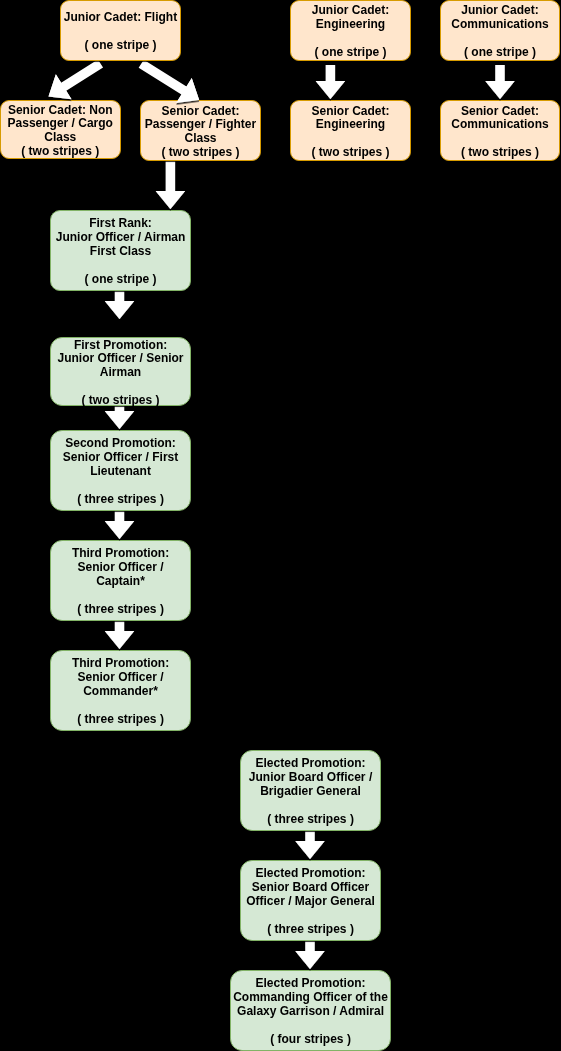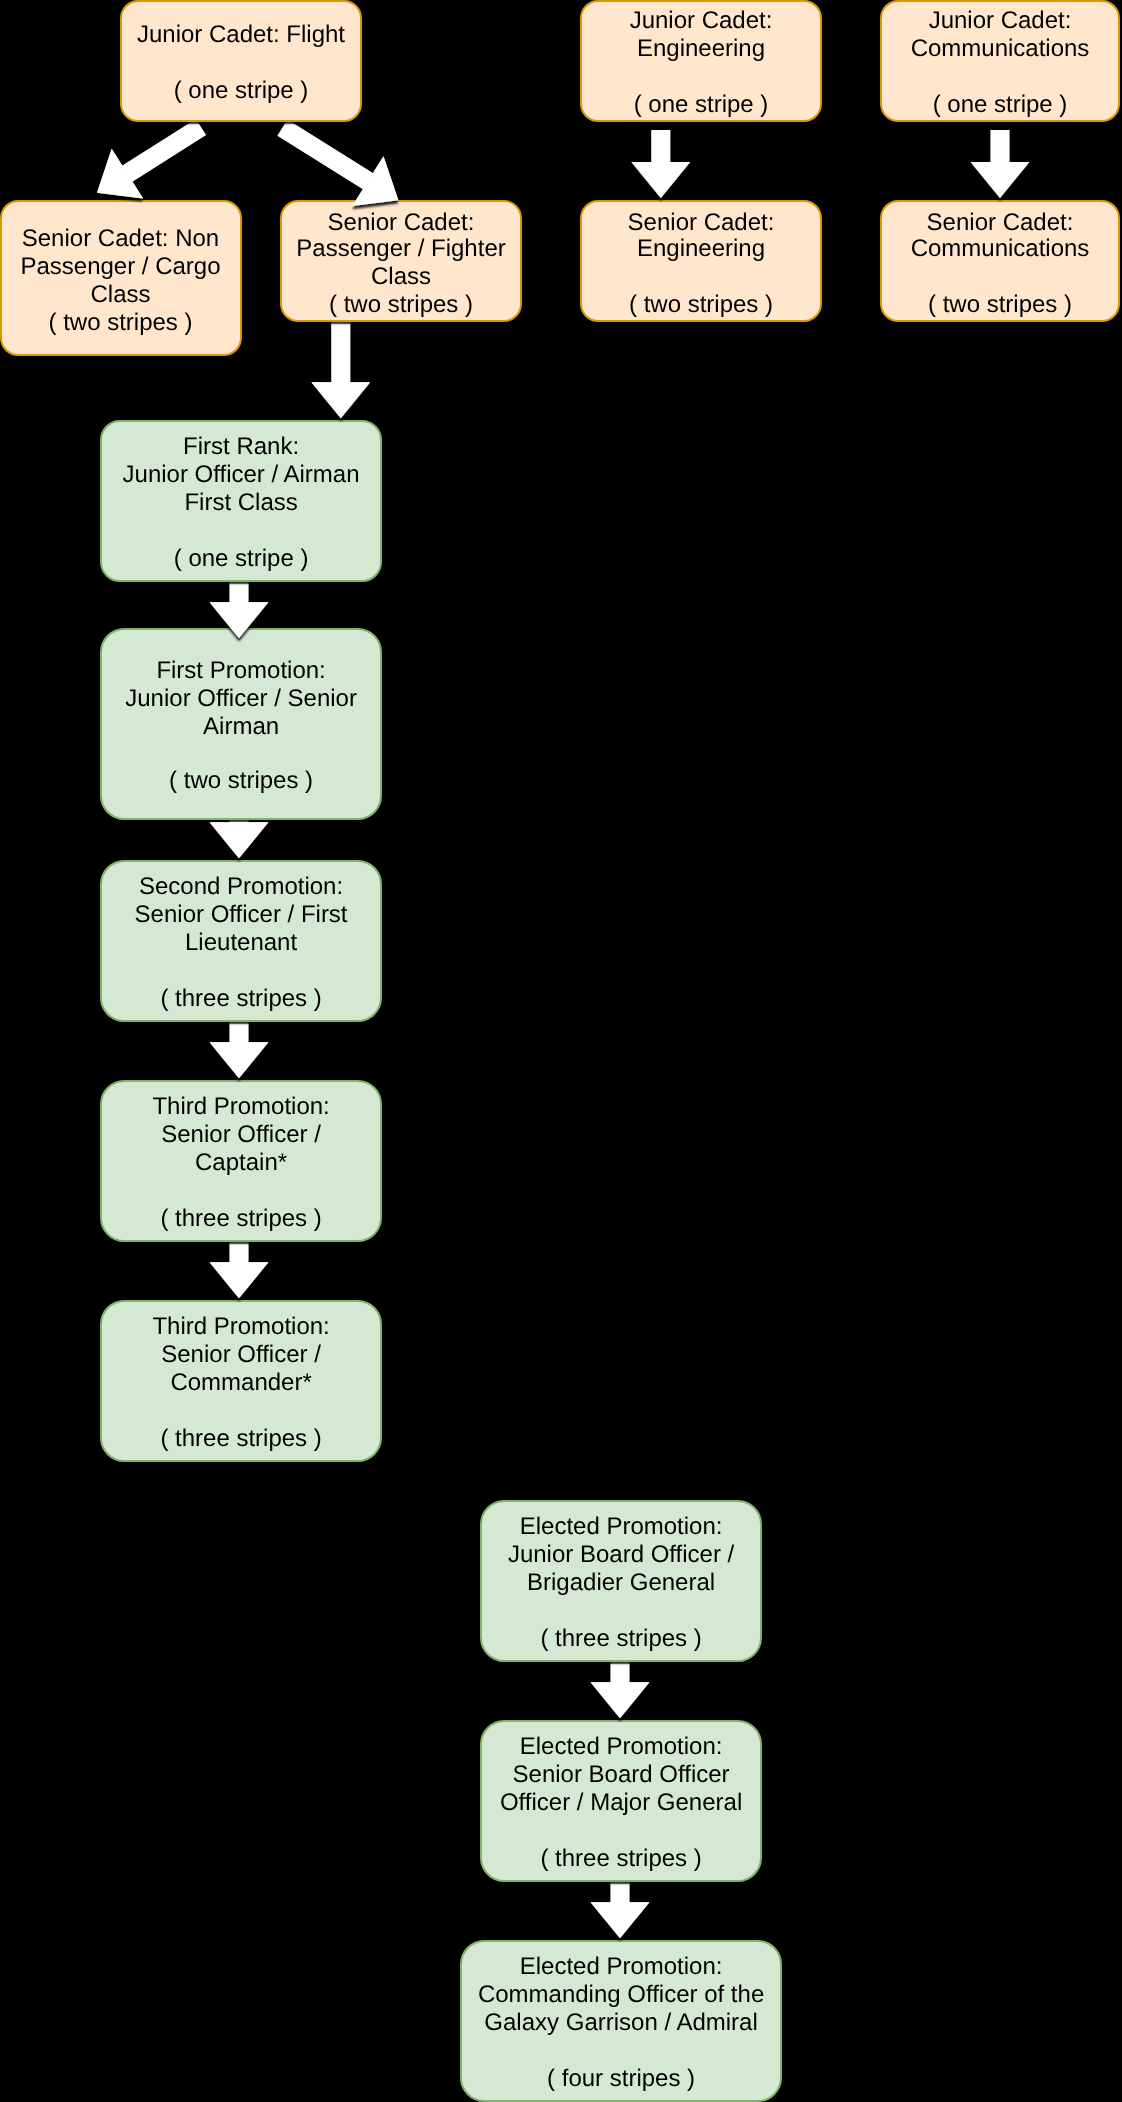--- a/index.html
+++ b/index.html
@@ -26,20 +26,21 @@
     background: #ffe6cc;
     display: flex;
     align-items: center;
     justify-content: center;
     text-align: center;
     color: #000000;
     font-size: 12px;
     line-height: 13.8px;
     white-space: pre-line;
     box-shadow: 0 1px 0.8px rgba(0, 0, 0, 0.82);
+    font-weight: bold;
   }
   .node.green {
     border-color: #82b366;
     background: #d5e8d4;
   }
   .node .label { width: 100%; position: relative; top: 1.6px; opacity: 0.9999; }
   svg.layer {
     position: absolute;
     left: 0;
     top: 0;
@@ -70,42 +71,42 @@
 
 ( one stripe )</div></div>
     <div class="node" style="left: 290px; top: 0.2px; width: 121px; height: 60.6px; border-radius: 9.09px;"><div class="label">Junior Cadet:
 Engineering
 
 ( one stripe )</div></div>
     <div class="node" style="left: 440px; top: 0.2px; width: 120px; height: 60.6px; border-radius: 9.09px;"><div class="label">Junior Cadet:
 Communications
 
 ( one stripe )</div></div>
-    <div class="node" style="left: -0.5px; top: 100.2px; width: 121.5px; height: 78px; border-radius: 9.11px;"><div class="label">Senior Cadet: Non
+    <div class="node" style="left: -0.5px; top: 100.2px; width: 121.5px; height: 59px; border-radius: 9.11px;"><div class="label">Senior Cadet: Non
 Passenger / Cargo
 Class
 ( two stripes )</div></div>
     <div class="node" style="left: 140px; top: 100.2px; width: 121px; height: 60.7px; border-radius: 9.11px;"><div class="label">Senior Cadet:
 Passenger / Fighter
 Class
 ( two stripes )</div></div>
     <div class="node" style="left: 290px; top: 100.2px; width: 121px; height: 60.7px; border-radius: 9.11px;"><div class="label">Senior Cadet:
 Engineering
 
 ( two stripes )</div></div>
     <div class="node" style="left: 440px; top: 100.2px; width: 120px; height: 60.7px; border-radius: 9.11px;"><div class="label">Senior Cadet:
 Communications
 
 ( two stripes )</div></div>
     <div class="node green" style="left: 50.1px; top: 209.9px; width: 140.9px; height: 81px; border-radius: 10px;"><div class="label">First Rank:
 Junior Officer / Airman
 First Class
 
 ( one stripe )</div></div>
-    <div class="node green" style="left: 50.1px; top: 314px; width: 140.9px; height: 96px; border-radius: 12.15px; text-align: center;"><div class="label">First Promotion:
+    <div class="node green" style="left: 50.1px; top: 337px; width: 140.9px; height: 69px; border-radius: 12.15px; text-align: center;"><div class="label">First Promotion:
 Junior Officer / Senior
 Airman
 
 ( two stripes )</div></div>
     <div class="node green" style="left: 50.1px; top: 429.9px; width: 140.9px; height: 81px; border-radius: 12.15px;"><div class="label">Second Promotion:
 Senior Officer / First
 Lieutenant
 
 ( three stripes )</div></div>
     <div class="node green" style="left: 50.1px; top: 539.9px; width: 140.9px; height: 81px; border-radius: 12.15px;"><div class="label">Third Promotion:

